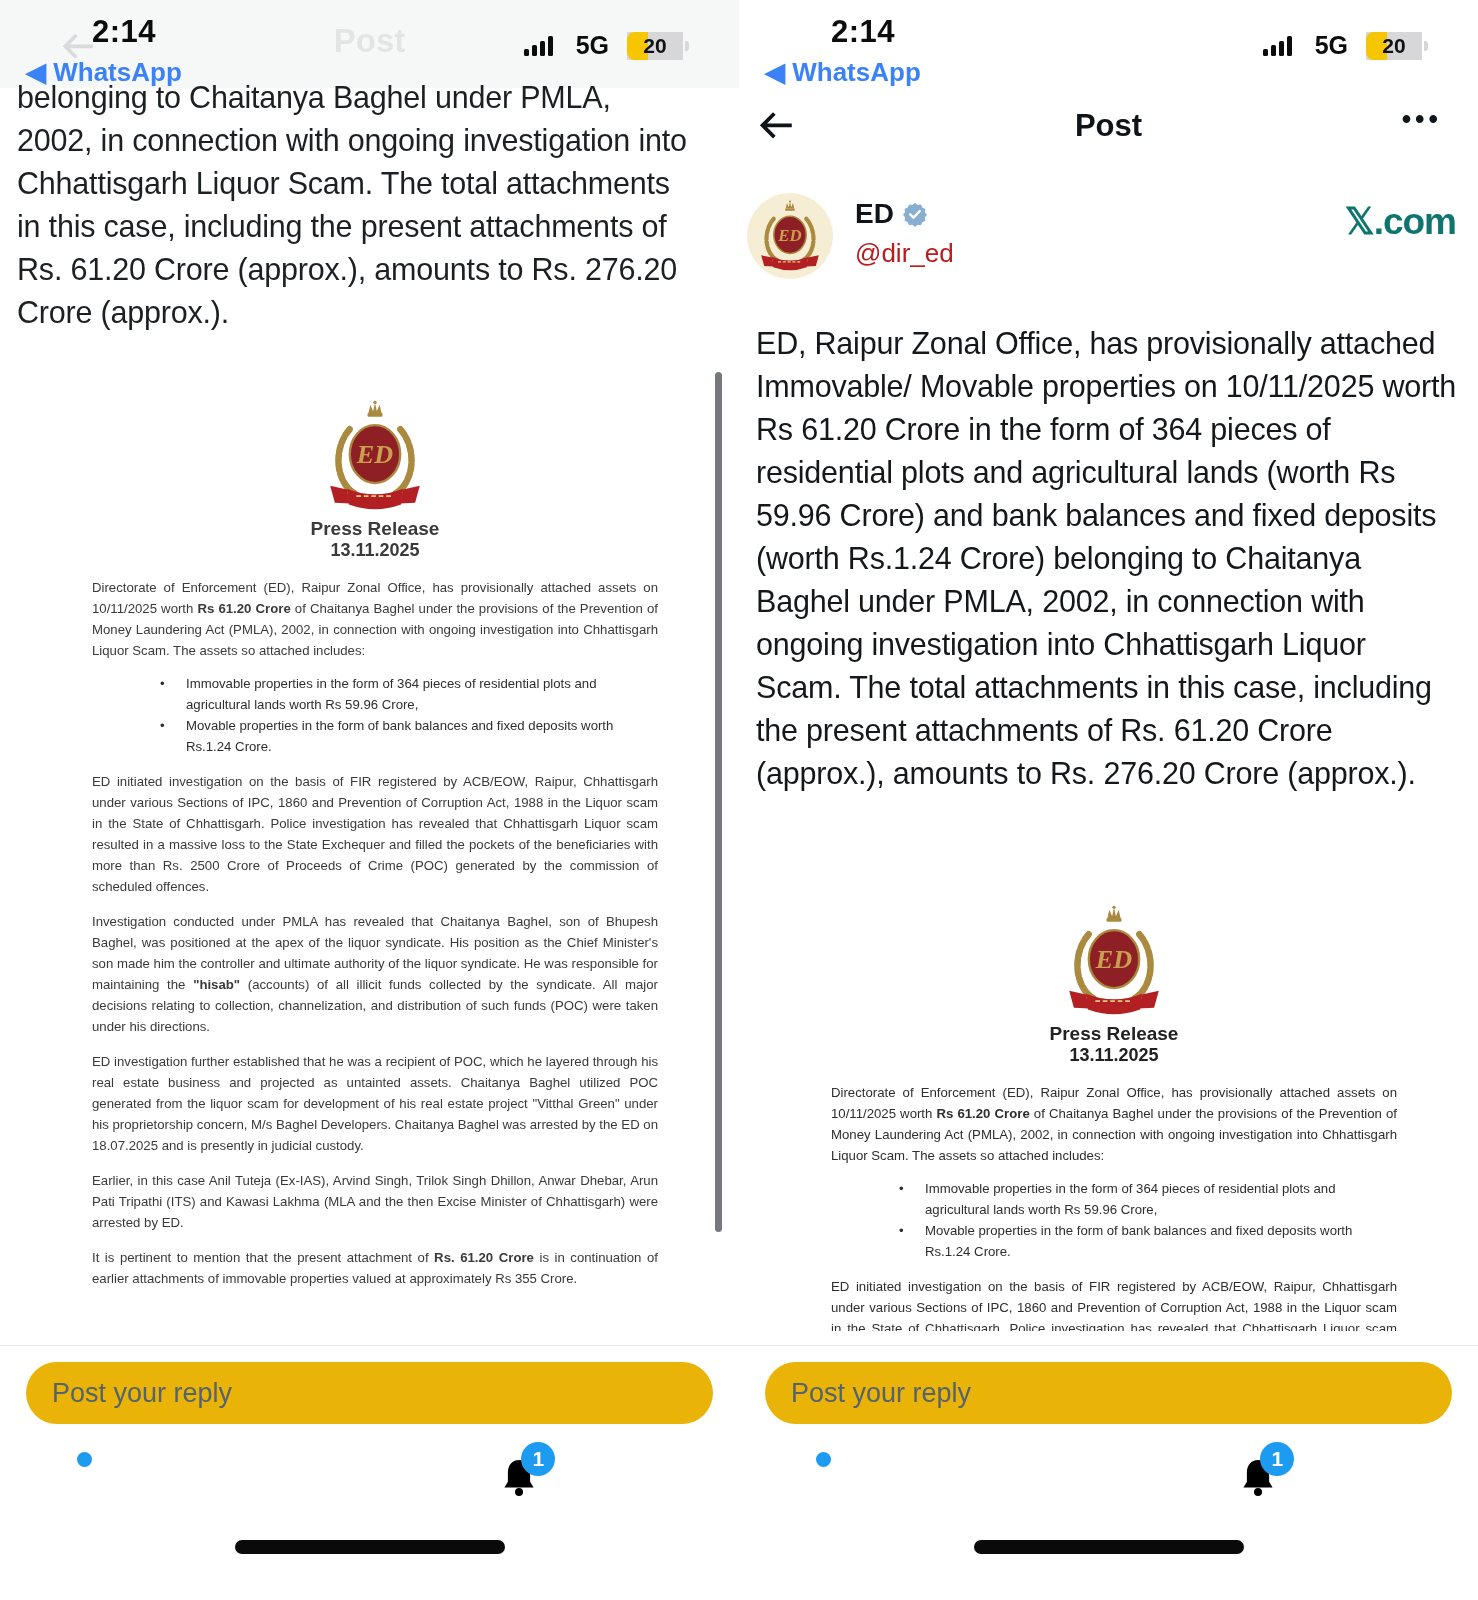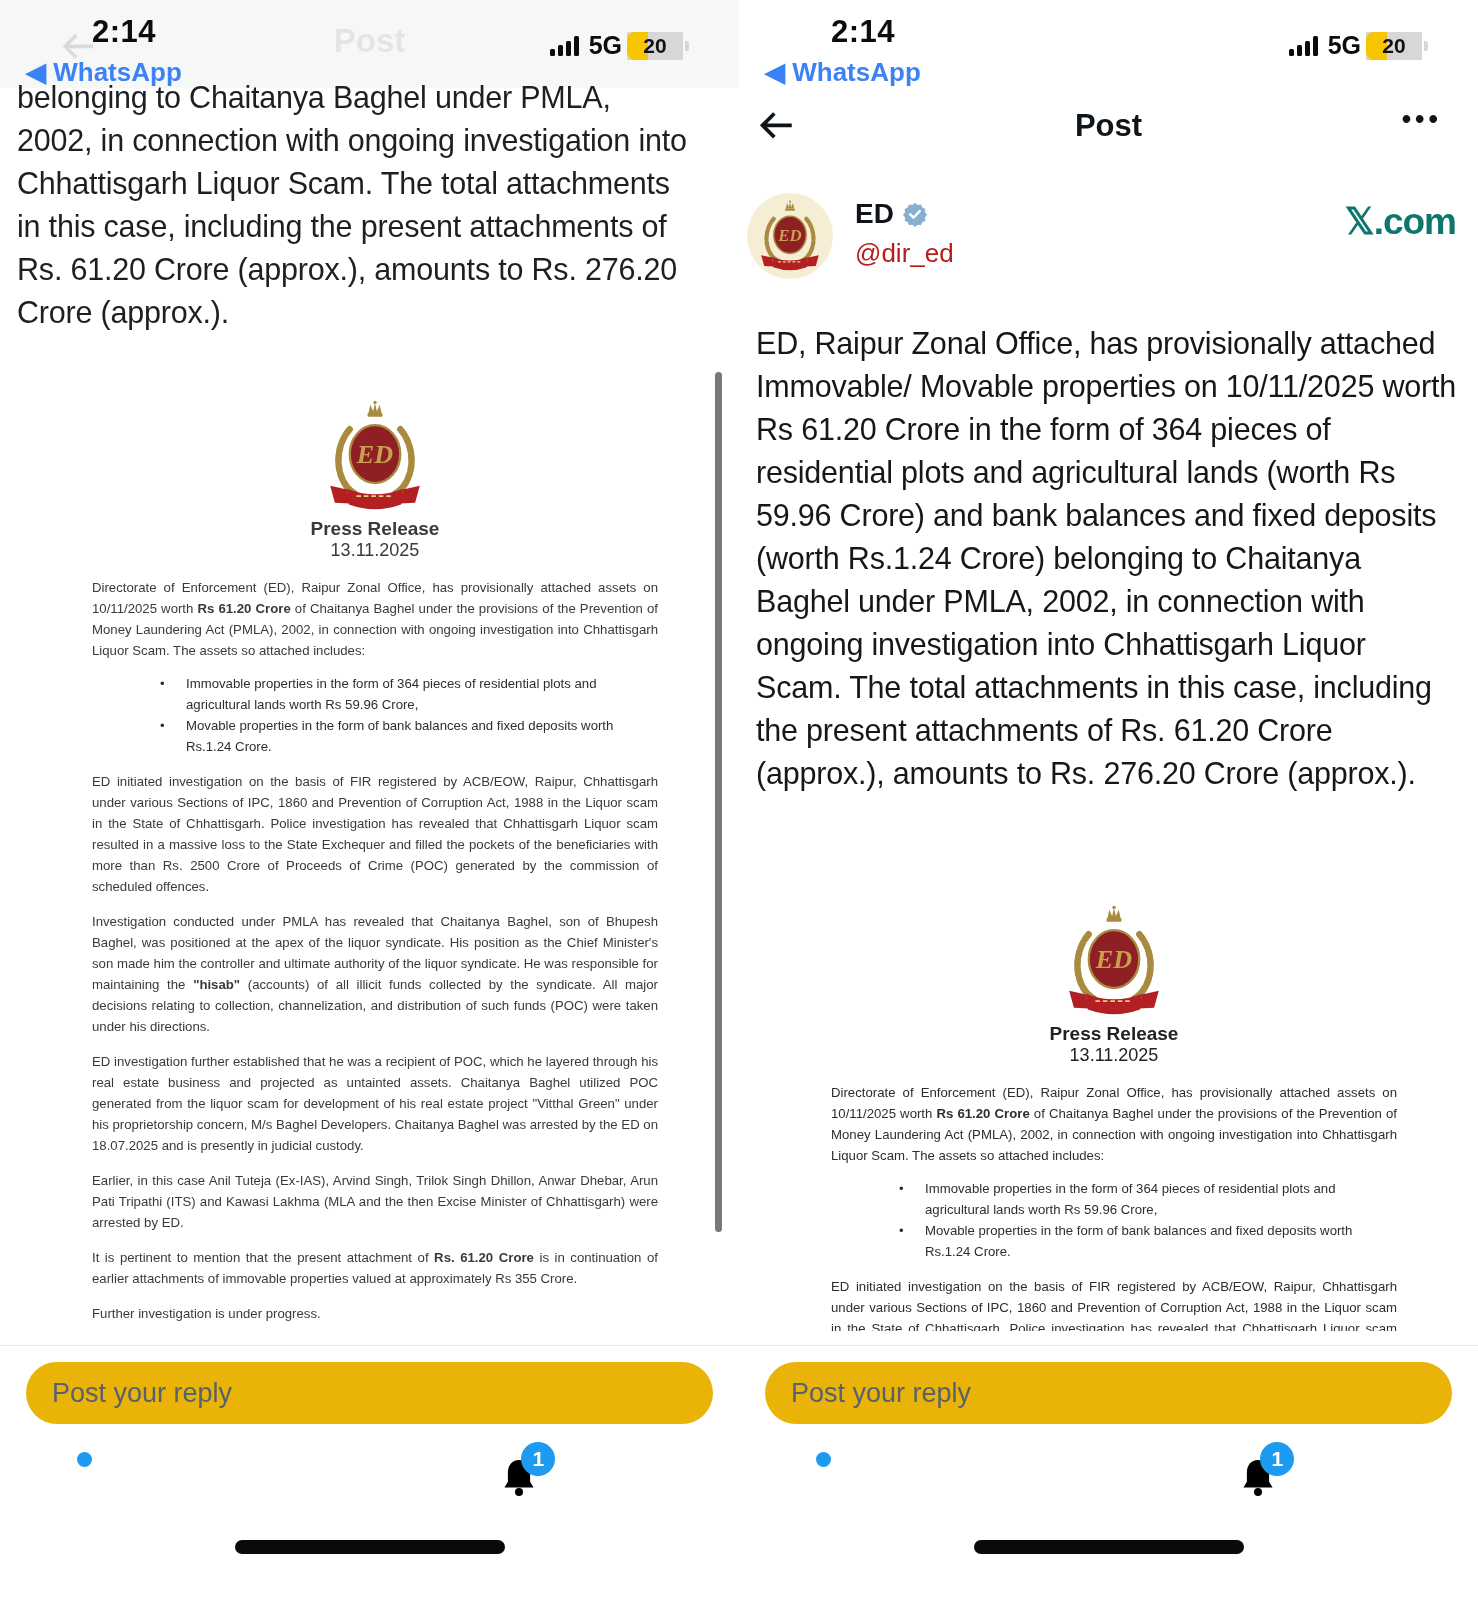--- a/index.html
+++ b/index.html
@@ -6,21 +6,21 @@
   .canvas{position:relative;width:1478px;height:1600px;background:#fff;overflow:hidden;
           font-family:"Liberation Sans", sans-serif;color:#0f1419;}
   .phone{position:absolute;top:0;width:739px;height:1600px;overflow:hidden;background:#fff;}
   .phone.left{left:0;}
   .phone.right{left:739px;}
 
   
   .ghost-band{position:absolute;top:0;left:0;width:100%;height:88px;background:#f6f7f7;}
   .sb-time{position:absolute;top:14px;left:92px;font-size:31px;font-weight:700;color:#0c0c0c;letter-spacing:.5px;text-align:right;}
   .sb-back{position:absolute;top:57px;left:26px;font-size:26px;font-weight:600;color:#3b82f6;}
-  .sb-cluster{position:absolute;top:31px;right:56px;display:flex;align-items:center;gap:5px;}
+  .sb-cluster{position:absolute;top:31px;right:56px;display:flex;align-items:center;gap:18px;}
   .sb-net{font-size:25px;font-weight:600;color:#0c0c0c;}
   .battery{position:relative;width:56px;height:28px;border-radius:1px;background:#d7d7d9;}
   .battery .fill{position:absolute;left:0;top:0;bottom:0;width:21px;border-radius:8px 0 0 8px;}
   .battery .pct{position:absolute;inset:0;text-align:center;line-height:28px;font-size:21px;font-weight:700;color:#111;}
   .battery .tip{position:absolute;right:-6px;top:9px;width:4px;height:10px;border-radius:0 3px 3px 0;background:#d7d7d9;}
 
   
   .ghost-arrow{position:absolute;top:26px;left:58px;opacity:.12;}
   .ghost-title{position:absolute;top:22px;left:0;width:100%;text-align:center;font-size:33px;font-weight:700;opacity:.08;}
 
@@ -40,21 +40,21 @@
   .tweet{position:absolute;left:17px;width:700px;font-size:30.5px;line-height:43px;letter-spacing:-0.2px;color:#15181b;}
   .phone.left .tweet{top:76px;width:676px;color:#1d2023;}
   .phone.right .tweet{top:322px;}
 
   
   .doc{position:absolute;left:92px;width:566px;}
   .phone.left .doc{top:360px;}
   .phone.right .doc{top:865px;height:466px;overflow:hidden;}
   .doc .crest-wrap{margin:40px auto 6px;width:170px;height:112px;display:flex;justify-content:center;}
   .doc-title{text-align:center;font-size:19px;font-weight:700;color:#222;}
-  .doc-date{text-align:center;font-size:18px;font-weight:400;color:#222;}
+  .doc-date{text-align:center;font-size:18px;font-weight:700;color:#222;}
   .doc p{margin:14px 0 0;font-size:13.2px;line-height:21px;text-align:justify;color:#2e2e2e;}
   .phone.left .doc p, .phone.left .doc-title, .phone.left .doc-date{color:#3a3a3a;}
   .doc p:first-of-type{margin-top:16px;}
   .bullets{margin:12px 0 0 68px;}
   .bullet{display:flex;font-size:13.2px;line-height:21px;color:#2e2e2e;}
   .bullet .dot{width:26px;flex:0 0 26px;}
   .bullet .btxt{flex:1;text-align:left;}
 
   
   .scrollbar{position:absolute;right:17px;top:372px;width:7px;height:860px;border-radius:4px;background:#75797d;}
@@ -179,21 +179,20 @@
         <div class="bullet">
           <span class="dot">•</span>
           <span class="btxt">Movable properties in the form of bank balances and fixed deposits worth Rs.1.24 Crore.</span>
         </div>
       </div>
       <p>ED initiated investigation on the basis of FIR registered by ACB/EOW, Raipur, Chhattisgarh under various Sections of IPC, 1860 and Prevention of Corruption Act, 1988 in the Liquor scam in the State of Chhattisgarh. Police investigation has revealed that Chhattisgarh Liquor scam resulted in a massive loss to the State Exchequer and filled the pockets of the beneficiaries with more than Rs. 2500 Crore of Proceeds of Crime (POC) generated by the commission of scheduled offences.</p>
       <p><span>Investigation conducted under PMLA has revealed that Chaitanya Baghel, son of Bhupesh Baghel, was positioned at the apex of the liquor syndicate. His position as the Chief Minister's son made him the controller and ultimate authority of the liquor syndicate. He was responsible for maintaining the </span><b>"hisab"</b><span> (accounts) of all illicit funds collected by the syndicate. All major decisions relating to collection, channelization, and distribution of such funds (POC) were taken under his directions.</span></p>
       <p>ED investigation further established that he was a recipient of POC, which he layered through his real estate business and projected as untainted assets. Chaitanya Baghel utilized POC generated from the liquor scam for development of his real estate project "Vitthal Green" under his proprietorship concern, M/s Baghel Developers. Chaitanya Baghel was arrested by the ED on 18.07.2025 and is presently in judicial custody.</p>
       <p>Earlier,  in this case Anil Tuteja (Ex-IAS), Arvind Singh, Trilok Singh Dhillon, Anwar Dhebar, Arun Pati Tripathi (ITS) and Kawasi Lakhma (MLA and the then Excise Minister of Chhattisgarh) were arrested by ED.</p>
       <p><span>It is pertinent to mention that the present attachment of </span><b>Rs. 61.20 Crore</b><span> is in continuation of earlier attachments of immovable properties valued at approximately Rs 355 Crore.</span></p>
-      <p>Further investigation is under progress.</p>
     </div>
 
     <div class="scrollbar"></div>
 
     <div class="reply-divider"></div>
     <div class="reply-pill">
       <span>Post your reply</span>
     </div>
 
     <nav class="tabbar">

